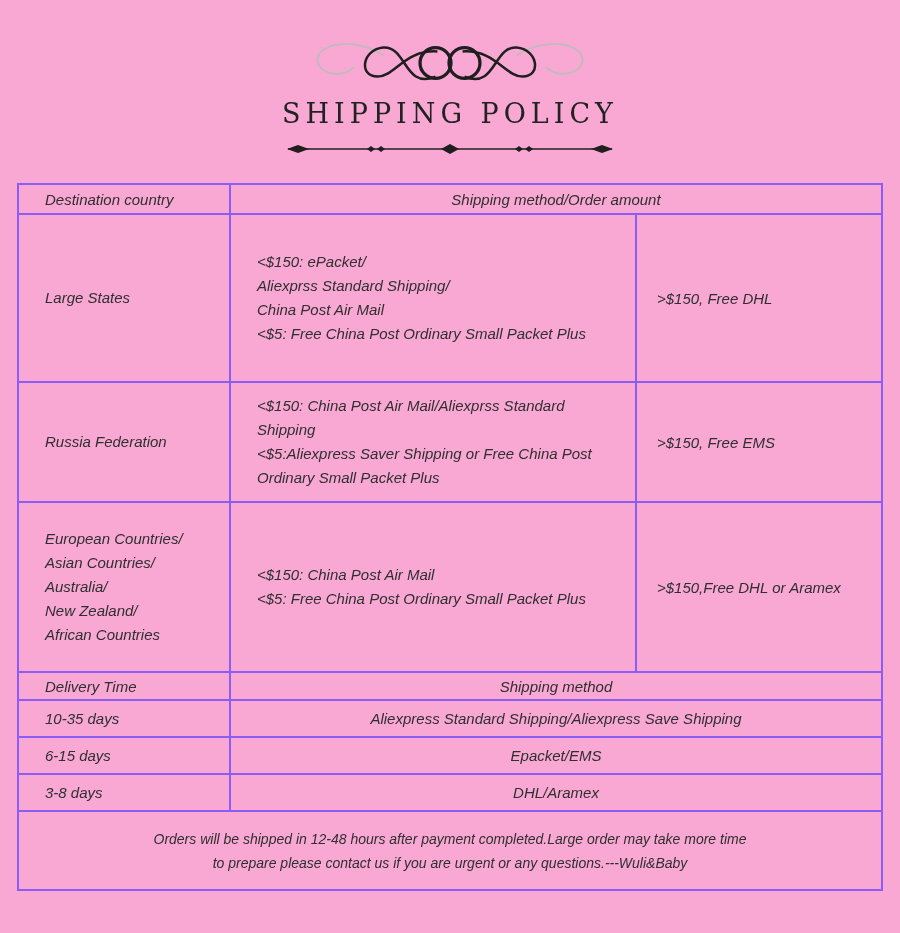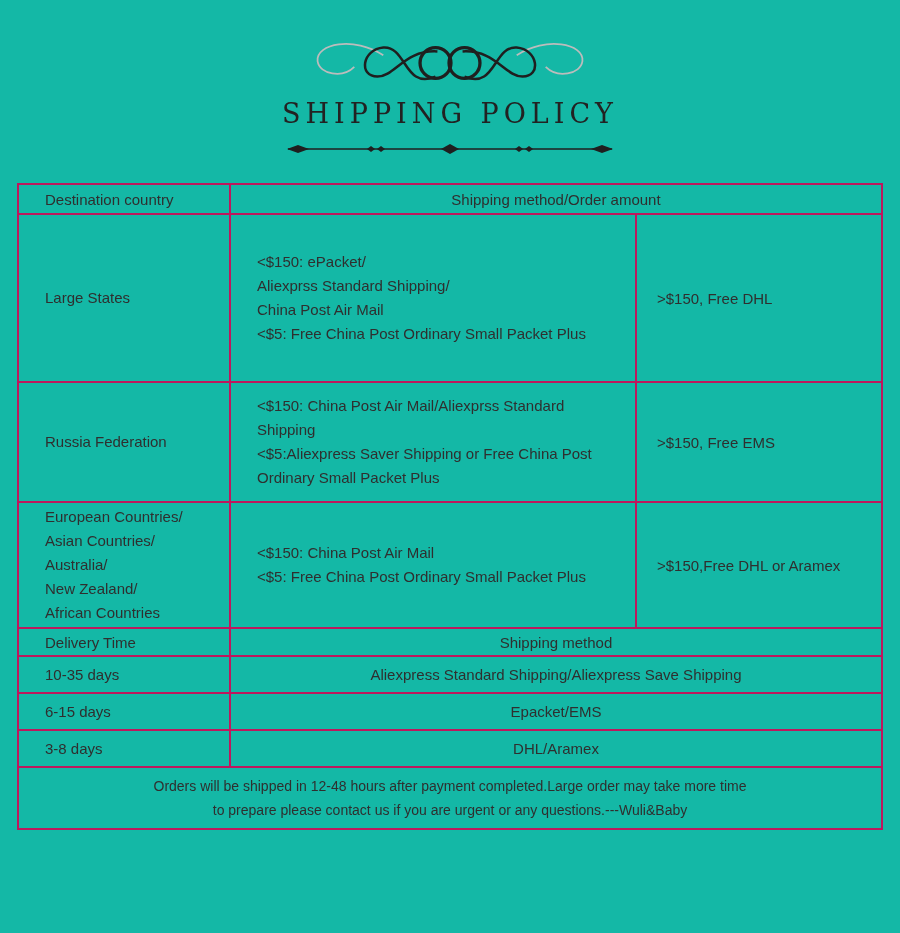--- a/index.html
+++ b/index.html
@@ -1,19 +1,19 @@
 <!DOCTYPE html>
 <html><head>
 <meta charset="utf-8">
 <style>
   * { margin: 0; padding: 0; box-sizing: border-box; }
   html, body { background: #ffffff; }
   .page {
     width: 900px; height: 933px;
-    background: #14b8a6;
+    background: #f9a8d4;
     font-family: "Liberation Sans", sans-serif;
     color: #2f2f2f;
     overflow: hidden;
   }
   .deco-header { text-align: center; }
   .flourish { margin-top: 34px; height: 58px; }
   .page-title {
     font-family: "DejaVu Serif", "Liberation Serif", serif;
     font-weight: 400;
     font-size: 27px;
@@ -25,35 +25,36 @@
 
   table.policy {
     border-collapse: collapse;
     margin: 26px auto 0 auto;
     width: 864px;
     table-layout: fixed;
     font-size: 15px;
     color: #2f2f2f;
   }
   table.policy td {
-    border: 2px solid #be185d;
+    border: 2px solid #8b5cf6;
     vertical-align: middle;
+    font-style: italic;
   }
   td.col1 { padding-left: 26px; text-align: left; }
   td.methods { padding-left: 26px; padding-right: 10px; text-align: left; }
   td.amount { padding-left: 20px; padding-right: 6px; text-align: left; }
   td.center { text-align: center; padding: 0 23px; }
   .line { line-height: 24px; }
   tr.r-head td { height: 30px; }
   tr.r-us td { height: 168px; }
   tr.r-ru td { height: 120px; }
-  tr.r-eu td { height: 126px; margin-left: 45px; }
+  tr.r-eu td { height: 170px; margin-left: 45px; }
   tr.r-dh td { height: 28px; }
   tr.r-day td { height: 37px; }
-  tr.r-foot td { height: 62px; text-align: center; font-size: 14px; }
+  tr.r-foot td { height: 79px; text-align: center; font-size: 14px; }
   tr.r-foot .line { line-height: 24px; }
 </style>
 </head>
 <body>
 
 <div class="page">
 
   <div class="deco-header">
     <div class="flourish">
       <svg width="330" height="58" viewBox="0 0 330 60" fill="none" xmlns="http://www.w3.org/2000/svg">

